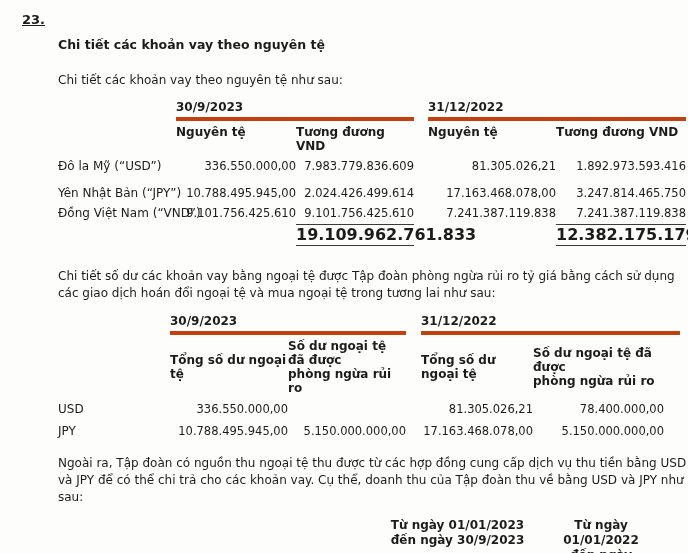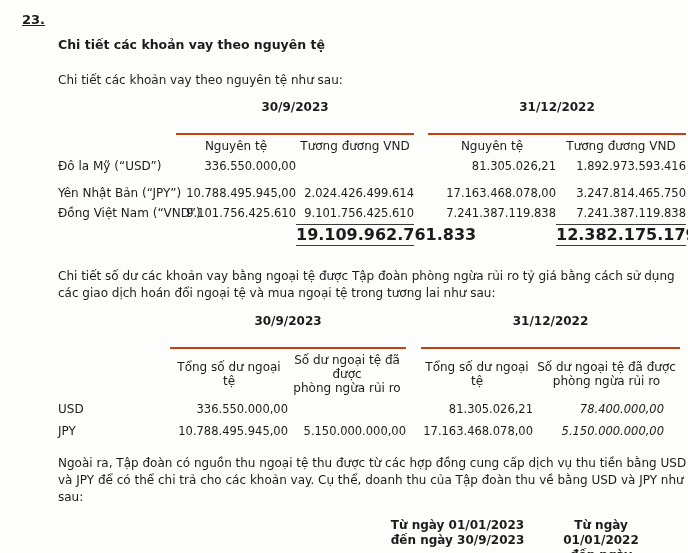--- a/index.html
+++ b/index.html
@@ -26,32 +26,32 @@
   
   .grid{display:grid;}
   .t1 .grid{grid-template-columns:118px 120px 118px 14px 128px 130px;}
   .t2 .grid{grid-template-columns:112px 118px 118px 15px 112px 147px;}
   .t3 .grid{grid-template-columns:330px 139px 10px 128px;}
   .t1{margin:11px 0 0 58px;width:628px;}
   .t2{margin:8px 0 0 58px;width:622px;}
   .t3{margin:3px 0 0 58px;width:607px;}
   .c1{grid-column:1;} .c2{grid-column:2;} .c3{grid-column:3;} .c5{grid-column:5;} .c6{grid-column:6;}
   .span23{grid-column:2/4;} .span56{grid-column:5/7;}
-  .period{text-align:center;font-weight:bold;border-bottom:2px solid #c2410c;padding-bottom:18px;line-height:15px;}
-  .colhead{text-align:center;font-weight:normal;padding-top:4px;line-height:14px;white-space:pre-line;}
+  .period{font-weight:bold;border-bottom:4px solid #c2410c;padding-bottom:2px;line-height:15px;}
+  .colhead{text-align:left;font-weight:bold;padding-top:4px;line-height:14px;white-space:pre-line;}
   .t2 .colhead-row{align-items:center;}
   .num{text-align:right;white-space:nowrap;font-size:11.5px;}
   .rowlabel{white-space:nowrap;}
   .t1 .row{line-height:15px;}
   .r1{margin-top:6px;} .r2{margin-top:12px;} .r3{margin-top:5px;}
   .r3 .num{padding-bottom:3px;}
   .total-row{line-height:15px;}
   .total{font-weight:bold;border-top:1px solid #3a3a3a;border-bottom:1.5px solid #3a3a3a;padding:2px 0 3px;font-size:16px;text-align:right;white-space:nowrap;}
   .t2 .row{line-height:15px;margin-top:7px;}
-  .t2 .pr16{padding-right:16px;font-style:italic;}
+  .t2 .pr16{padding-right:16px;}
   
   .t3 .period3{grid-column:auto;text-align:center;font-weight:bold;border-bottom:1px solid #3a3a3a;padding-bottom:3px;line-height:15px;white-space:pre-line;}
 </style>
 </head>
 <body>
 
 <div class="page">
 
   <div class="heading-row">
     <span class="sec-num">23.</span>
@@ -66,20 +66,21 @@
     </div>
     <div class="grid">
       <div class="colhead c2">Nguyên tệ</div>
       <div class="colhead c3">Tương đương VND</div>
       <div class="colhead c5">Nguyên tệ</div>
       <div class="colhead c6">Tương đương VND</div>
     </div>
     <div class="grid row r1">
       <div class="rowlabel c1">Đô la Mỹ (“USD”)</div>
       <div class="num c2">336.550.000,00</div>
+      <div class="num c3">7.983.779.836.609</div>
       <div class="num c5">81.305.026,21</div>
       <div class="num c6">1.892.973.593.416</div>
     </div>
     <div class="grid row r2">
       <div class="rowlabel c1">Yên Nhật Bản (“JPY”)</div>
       <div class="num c2">10.788.495.945,00</div>
       <div class="num c3">2.024.426.499.614</div>
       <div class="num c5">17.163.468.078,00</div>
       <div class="num c6">3.247.814.465.750</div>
     </div>

